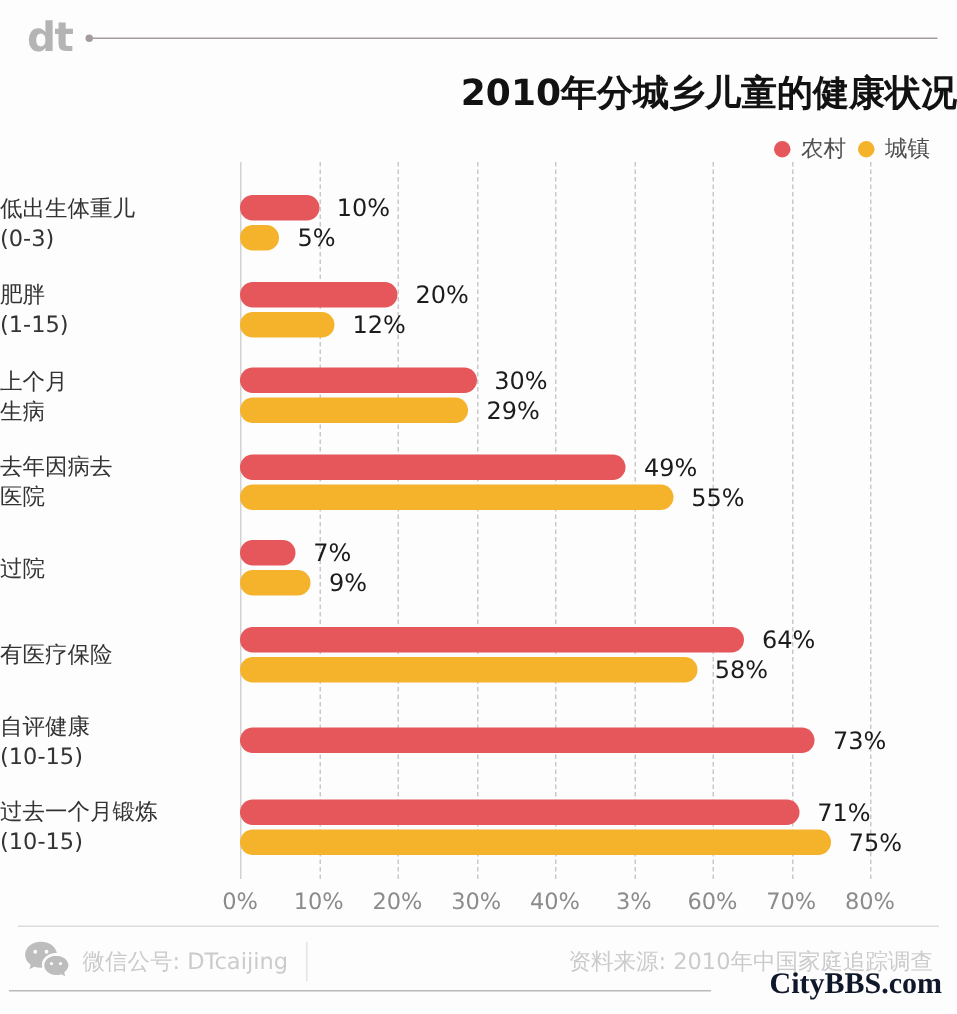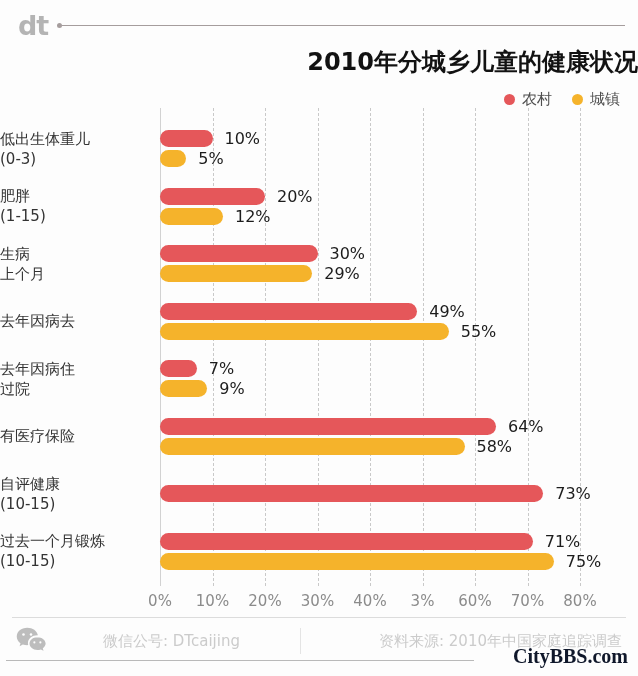--- a/index.html
+++ b/index.html
@@ -8,21 +8,21 @@
 
   
   .topbar { position:absolute; top:12px; left:18px; right:13px; display:flex; align-items:center; }
   .logo { font-size:27px; font-weight:bold; color:#b4b4b4; line-height:1; letter-spacing:-1px; }
   .top-dot { width:5px; height:5px; border-radius:50%; background:#a59d9d; margin-left:9px; flex:none; }
   .top-line { flex:1; height:1px; background:#a59d9d; }
 
   .title { position:absolute; top:46px; left:0; right:0; margin:0; text-align:right;
            font-size:24px; font-weight:bold; color:#121212; }
 
-  .legend { position:absolute; top:90px; right:18px; display:flex; gap:20px;
+  .legend { position:absolute; top:90px; right:18px; display:flex; gap:8px;
             font-size:15px; color:#4f4f4f; align-items:center; }
   .legend-item { display:flex; align-items:center; }
   .dot { width:11px; height:11px; border-radius:50%; display:inline-block; margin-right:7px; }
 
   
   .chart { position:absolute; top:108px; left:0; width:638px; height:510px; }
   .grid { position:absolute; left:160px; top:0; width:421px; height:478px; }
   .gridline { position:absolute; top:0; bottom:0; width:0; border-left:1px dashed #c9c9c9; }
   .axisline { border-left:1px solid #d2d2d2; }
 
@@ -34,21 +34,21 @@
   .bar { height:17px; border-radius:9px; flex:none; }
   .val { margin-left:12px; font-size:16px; color:#1c1c1c; white-space:nowrap; }
 
   .xaxis { position:absolute; top:484px; left:160px; width:421px; height:22px; }
   .tick { position:absolute; transform:translateX(-50%); font-size:15px; color:#8b8b8b; white-space:nowrap; top:0; }
 
   
   .sep { position:absolute; top:617px; left:12px; right:12px; height:1px; background:#dcdcdc; }
   .footer { position:absolute; top:626px; left:16px; right:16px; display:flex;
             justify-content:space-between; align-items:center; color:#cbcbcb; font-size:15px; }
-  .footer-left { display:flex; align-items:center;gap:48px; }
+  .footer-left { display:flex; align-items:center; }
   .footer-left svg { margin-right:9px; }
   .vsep { width:1px; height:26px; background:#e4e4e4; margin-left:12px; }
 
   .wm-line { position:absolute; top:660px; left:6px; width:468px; height:1px; background:#b9b9b9; }
   .watermark { position:absolute; top:645px; right:10px; font-family:"Liberation Serif", serif;
                font-weight:bold; font-size:20px; color:#0f172a; line-height:1.1; }
 </style>
 </head>
 <body>
 
@@ -113,52 +113,52 @@
               <span class="val">20%</span>
             </div>
             <div class="barline">
               <div class="bar" style="width: 63px; background: rgb(245, 179, 43);"></div>
               <span class="val">12%</span>
             </div>
           </div>
         </div>
         <div class="row">
           <div class="cat">
+            <div>上个月</div>
             <div>生病</div>
-            <div>上个月</div>
           </div>
           <div class="bars">
             <div class="barline">
               <div class="bar" style="width: 157.5px; background: rgb(229, 87, 90);"></div>
               <span class="val">30%</span>
             </div>
             <div class="barline">
               <div class="bar" style="width: 152.25px; background: rgb(245, 179, 43);"></div>
               <span class="val">29%</span>
             </div>
           </div>
         </div>
         <div class="row">
           <div class="cat">
             <div>去年因病去</div>
+            <div>医院</div>
           </div>
           <div class="bars">
             <div class="barline">
               <div class="bar" style="width: 257.25px; background: rgb(229, 87, 90);"></div>
               <span class="val">49%</span>
             </div>
             <div class="barline">
               <div class="bar" style="width: 288.75px; background: rgb(245, 179, 43);"></div>
               <span class="val">55%</span>
             </div>
           </div>
         </div>
         <div class="row">
           <div class="cat">
-            <div>去年因病住</div>
             <div>过院</div>
           </div>
           <div class="bars">
             <div class="barline">
               <div class="bar" style="width: 36.75px; background: rgb(229, 87, 90);"></div>
               <span class="val">7%</span>
             </div>
             <div class="barline">
               <div class="bar" style="width: 47.25px; background: rgb(245, 179, 43);"></div>
               <span class="val">9%</span>

